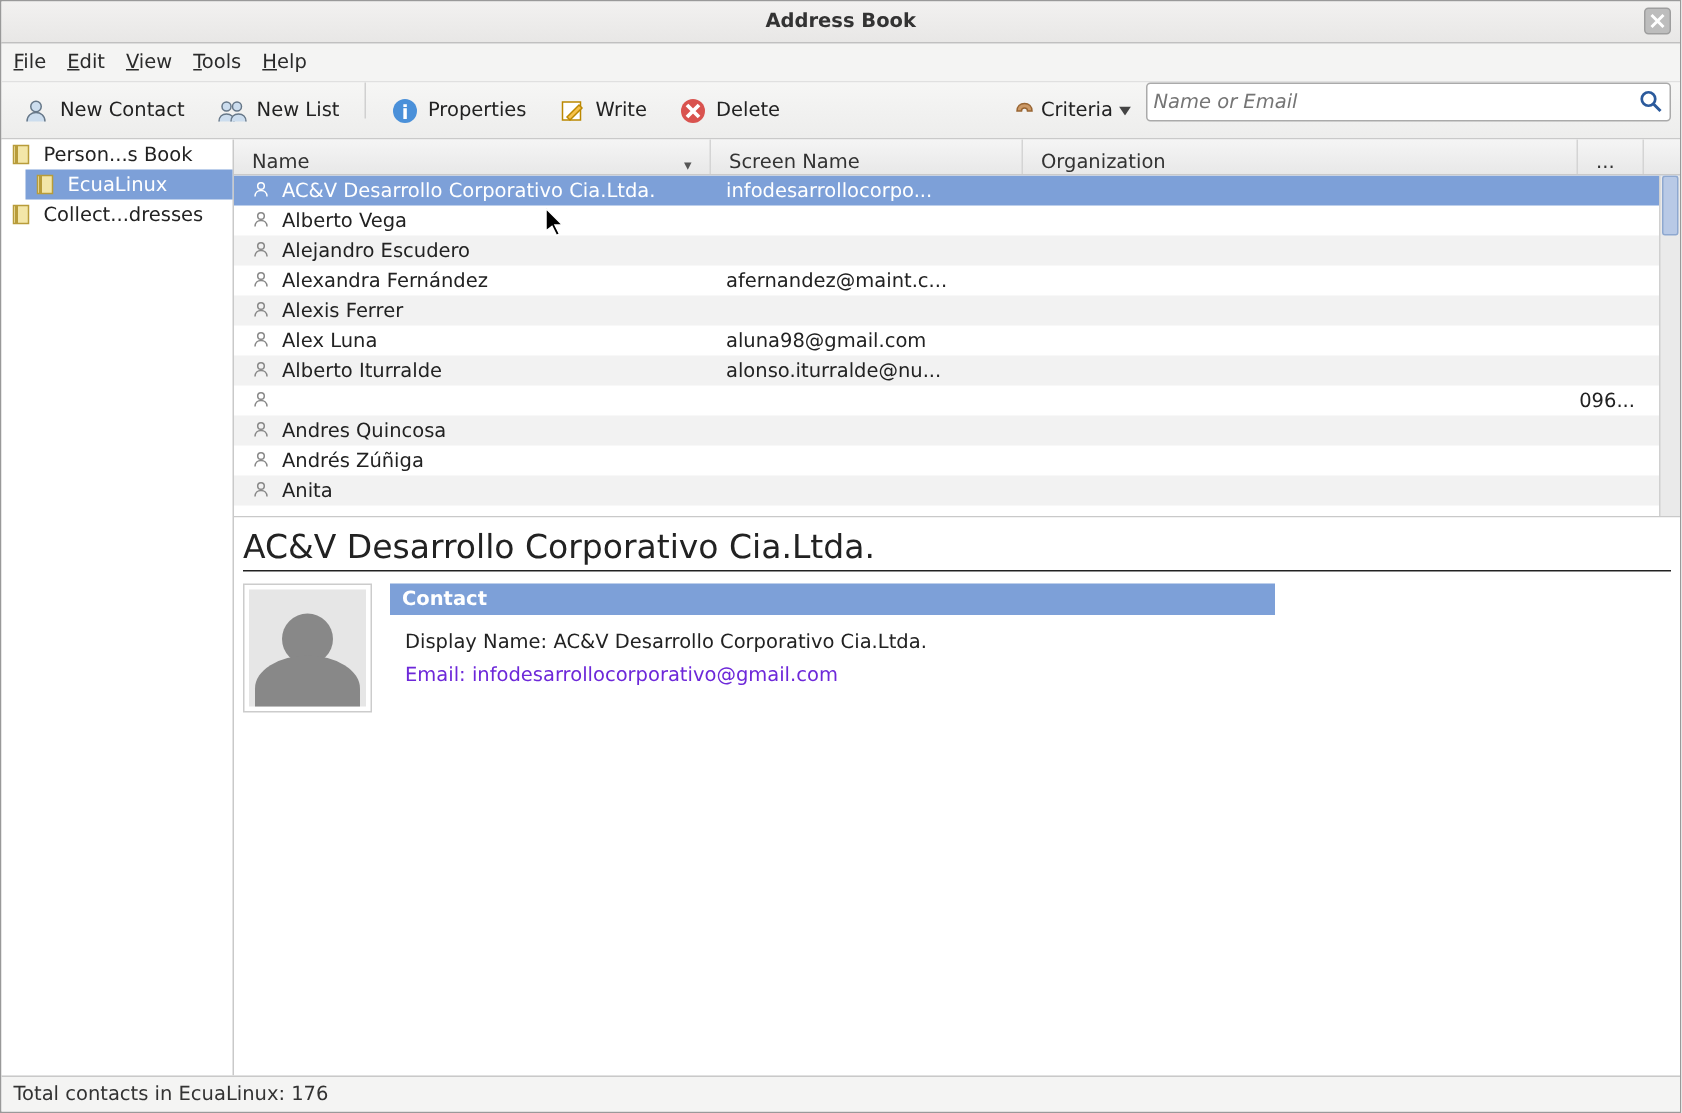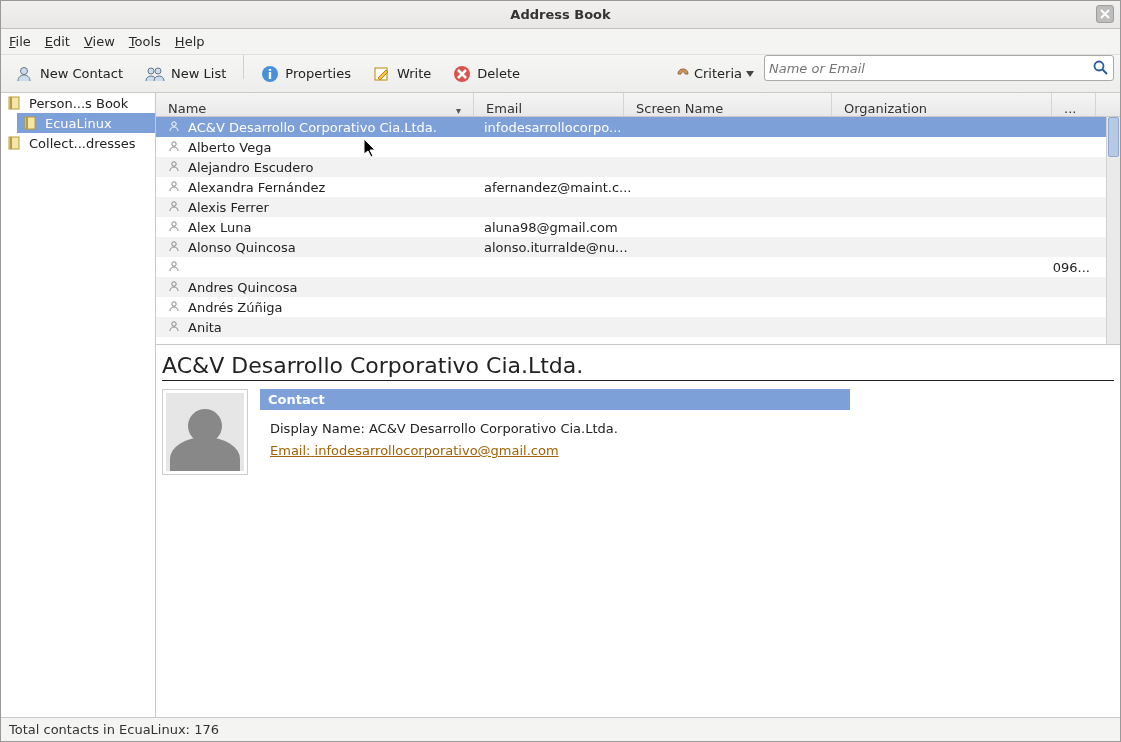--- a/index.html
+++ b/index.html
@@ -48,21 +48,21 @@
 .detail { flex: 1; padding: 6px 6px 0 6px; background: #fff; overflow: auto; }
 .detail h2 { font-size: 22px; font-weight: 500; color: #222; margin: 2px 0 4px 0; border-bottom: 1px solid #222; padding-bottom: 2px; }
 .detail-body { display: flex; gap: 12px; margin-top: 8px; }
 .avatar { width: 86px; height: 86px; border: 1px solid #ccc; padding: 3px; background: #fff; display:flex; align-items:center; justify-content:center; }
 .avatar .sil { width: 78px; height: 78px; background: #e6e6e6; position: relative; overflow:hidden; }
 .avatar .sil::before { content:''; position:absolute; left:50%; top:20%; width:34px; height:34px; background:#888; border-radius:50%; transform:translateX(-50%);}
 .avatar .sil::after { content:''; position:absolute; left:50%; bottom:-10px; width:70px; height:44px; background:#888; border-radius:50% 50% 0 0; transform:translateX(-50%);}
 .contact-card { width: 590px; }
 .contact-header { background: #7da0d8; color: #fff; font-weight: bold; padding: 3px 8px; }
 .contact-fields { padding: 8px 10px; line-height: 1.7; color: #222; }
-.contact-fields a { color: #a16207; text-decoration: underline; cursor: pointer; margin-top: 11px; }
+.contact-fields a { color: #6d28d9; cursor: pointer; margin-top: 11px; }
 .statusbar { height: 24px; border-top: 1px solid #c9c9c9; display: flex; align-items: center; padding: 0 8px; color: #333; background: #f4f4f3; }
 .cursor { position: absolute; pointer-events: none; }
 svg { display: block; }
 </style>
 </head>
 <body>
 
 <div class="window">
   <div class="titlebar">
     <span class="title">Address Book</span>
@@ -164,23 +164,20 @@
       </div>
     </div>
 
     <div class="main">
       <div class="table-wrap">
         <div class="thead">
           <div class="th name">
             <span>Name</span>
             <span class="sortarrow">▾</span>
           </div>
-          <div class="th email">
-              <span>Email</span>
-            </div>
           <div class="th screen">
               <span>Screen Name</span>
             </div>
           <div class="th org">
               <span>Organization</span>
             </div>
           <div class="th ell">
               <span>...</span>
             </div>
           <div class="th cfg">
@@ -263,21 +260,21 @@
               <span class="cscreen"></span>
               <span class="corg"></span>
             </div>
             <div class="trow alt">
               <span class="cicon" style="color:#888">
                 <svg width="12" height="12" viewBox="0 0 12 12">
                   <circle cx="6" cy="4" r="2.2" fill="none" stroke="currentColor"></circle>
                   <path d="M2 11c0-2.5 1.8-4 4-4s4 1.5 4 4" fill="none" stroke="currentColor"></path>
                 </svg>
               </span>
-              <span class="cname">Alonso Quincosa</span>
+              <span class="cname">Alberto Iturralde</span>
               <span class="cemail">alonso.iturralde@nu...</span>
               <span class="cscreen"></span>
               <span class="corg"></span>
             </div>
             <div class="trow">
               <span class="cicon" style="color:#888">
                 <svg width="12" height="12" viewBox="0 0 12 12">
                   <circle cx="6" cy="4" r="2.2" fill="none" stroke="currentColor"></circle>
                   <path d="M2 11c0-2.5 1.8-4 4-4s4 1.5 4 4" fill="none" stroke="currentColor"></path>
                 </svg>

